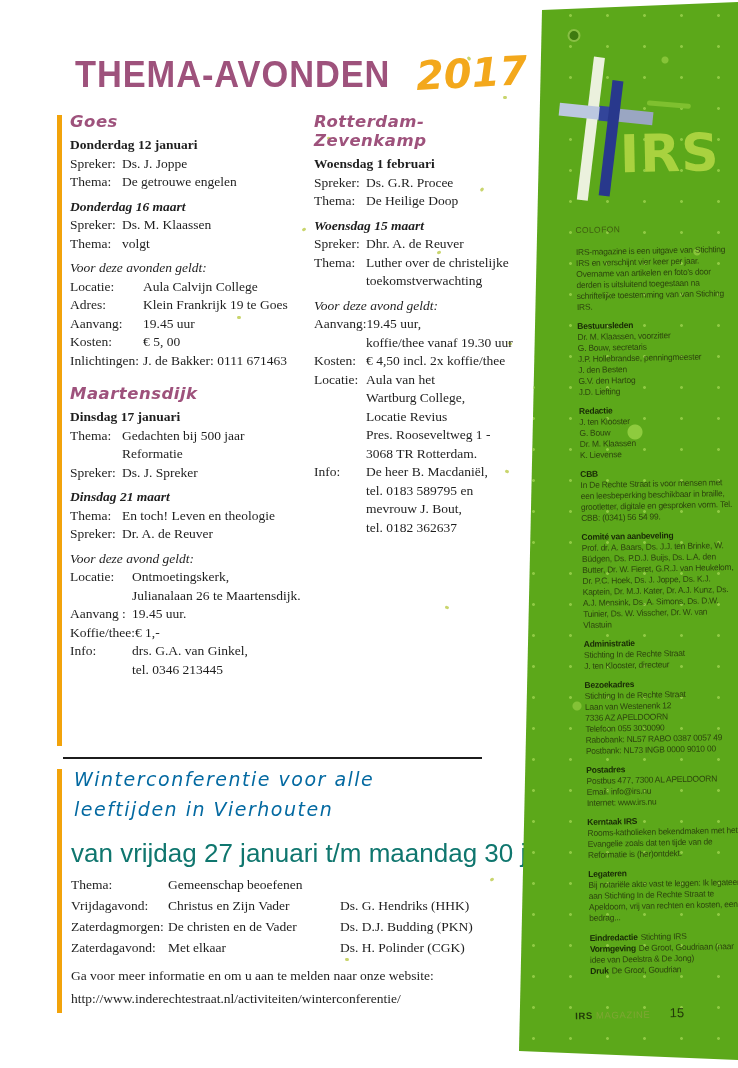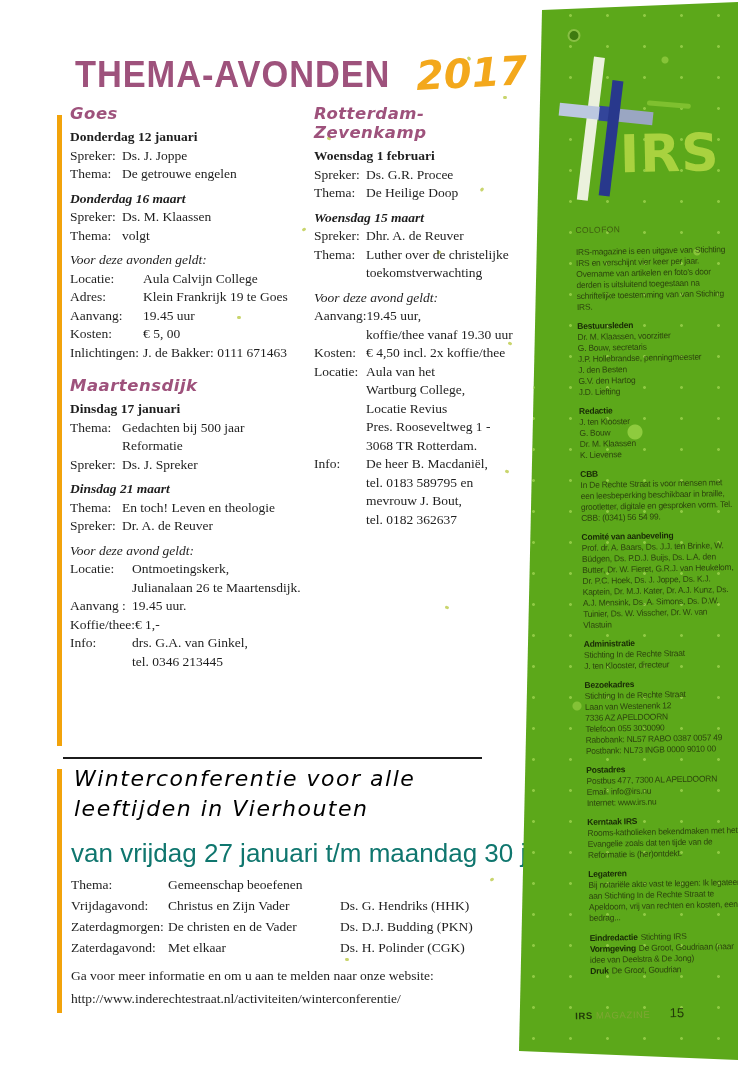--- a/index.html
+++ b/index.html
@@ -24,36 +24,36 @@
   .bar1 { position:absolute; left:57px; top:115px; width:5px; height:631px; background:#f2a30b; }
   .bar2 { position:absolute; left:57px; top:769px; width:5px; height:244px; background:#f2a30b; }
   .rule { position:absolute; left:63px; top:757px; width:419px; height:2px; background:#1c1c1c; }
   
   .col { position:absolute; top:104px; }
   .col-left  { left:70px;  width:236px; }
   .col-right { left:314px; width:206px; }
   .loc-head {
     font-family:"DejaVu Sans", sans-serif; font-style:italic; font-weight:600;
     font-size:16.5px; color:#9e527c; letter-spacing:.5px;
-    margin:0 0 5px 0;
+    margin:8px 0 5px 0;
   }
   .loc-head.later { margin-top:14px; }
   .row { display:flex; font-size:13.5px; line-height:18.5px; color:#1e1e1e; }
   .row.g { margin-top:6px;font-style:italic; }
   .r-date { font-weight:bold; }
   .lbl { flex:0 0 52px; }
   .w62 .lbl { flex-basis:62px; }
   .w73 .lbl { flex-basis:73px; }
   .ind52 { padding-left:52px; }
   .ind62 { padding-left:62px; }
   
   .winter-head {
     position:absolute; left:74px; top:764px;
     font-family:"DejaVu Sans", sans-serif; font-style:italic;
-    font-size:22px; line-height:30px; color:#000000; letter-spacing:1.5px;
+    font-size:19px; line-height:30px; color:#0369a1; letter-spacing:1.5px;
   }
   .winter-sub {
     position:absolute; left:71px; top:838px;
     font-family:"Liberation Sans", sans-serif; font-size:26px; color:#0f766e;
   }
   .winter-table { position:absolute; left:71px; top:874px; font-size:13.5px; line-height:21px; color:#1e1e1e; }
   .wrow { display:flex; }
   .wc1 { flex:0 0 97px; } .wc2 { flex:0 0 172px; }
   .winter-info { position:absolute; left:71px; top:964px; font-size:13.5px; line-height:23px; color:#1e1e1e; }
   

